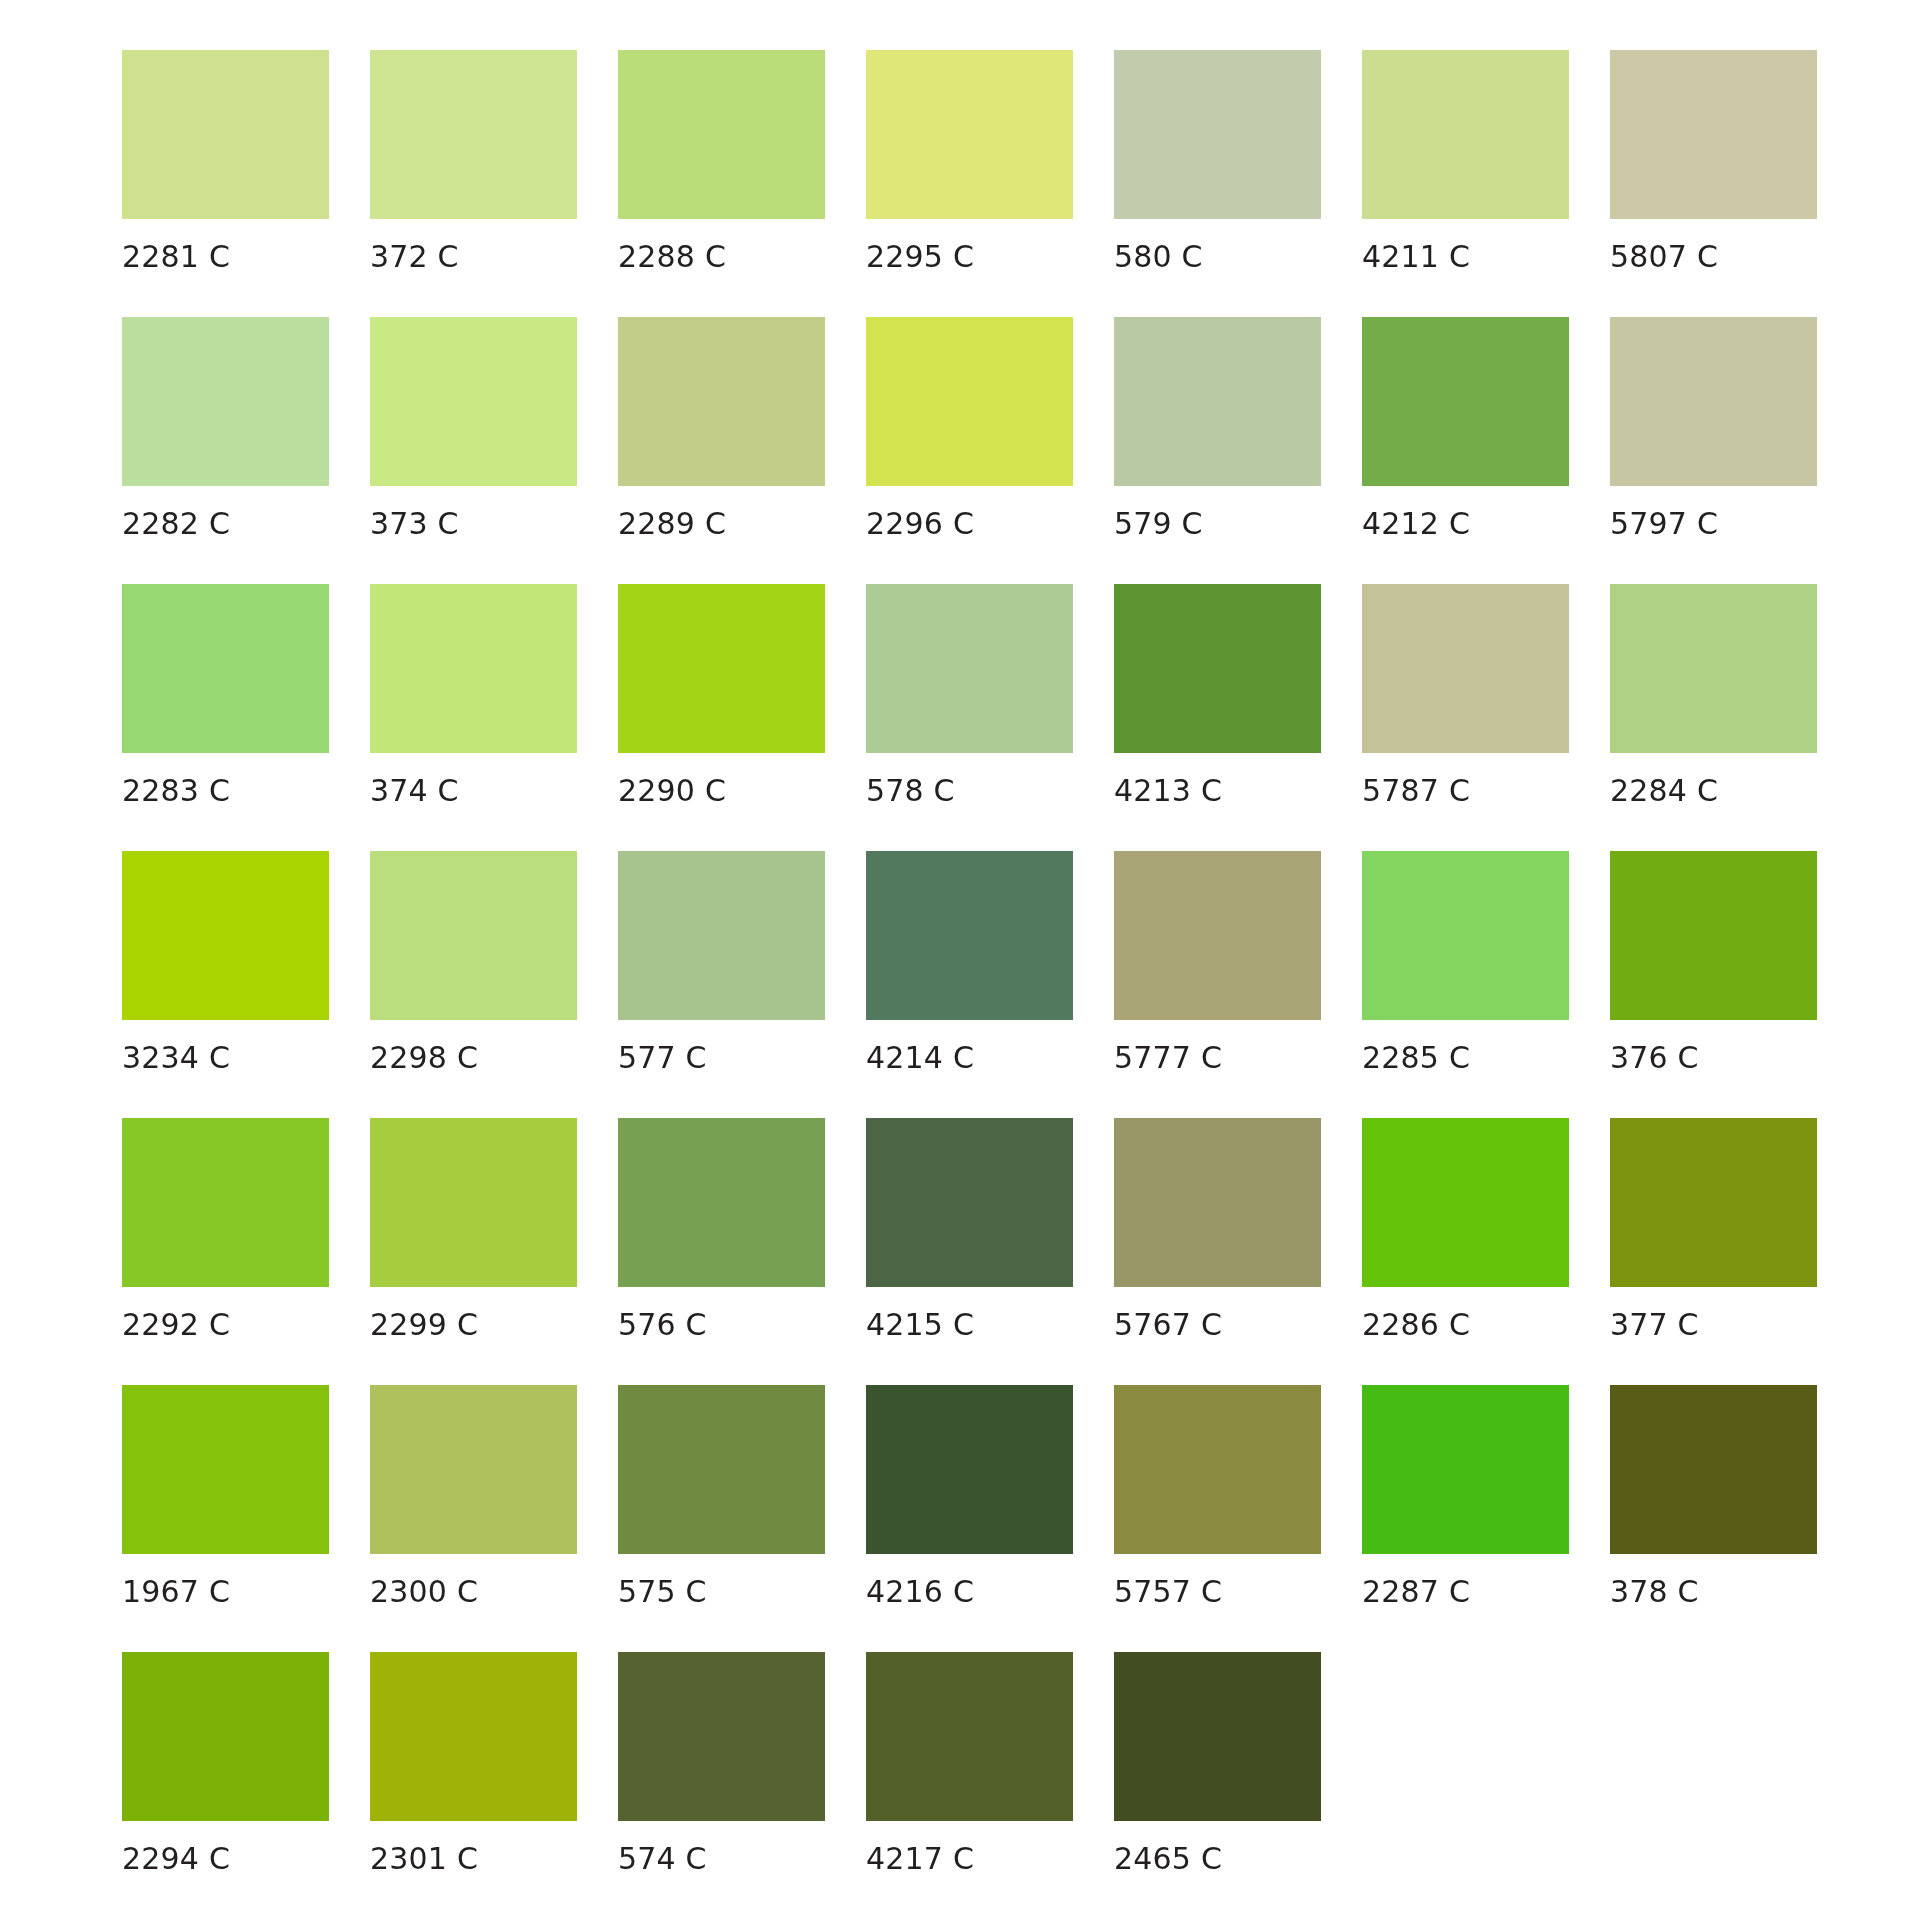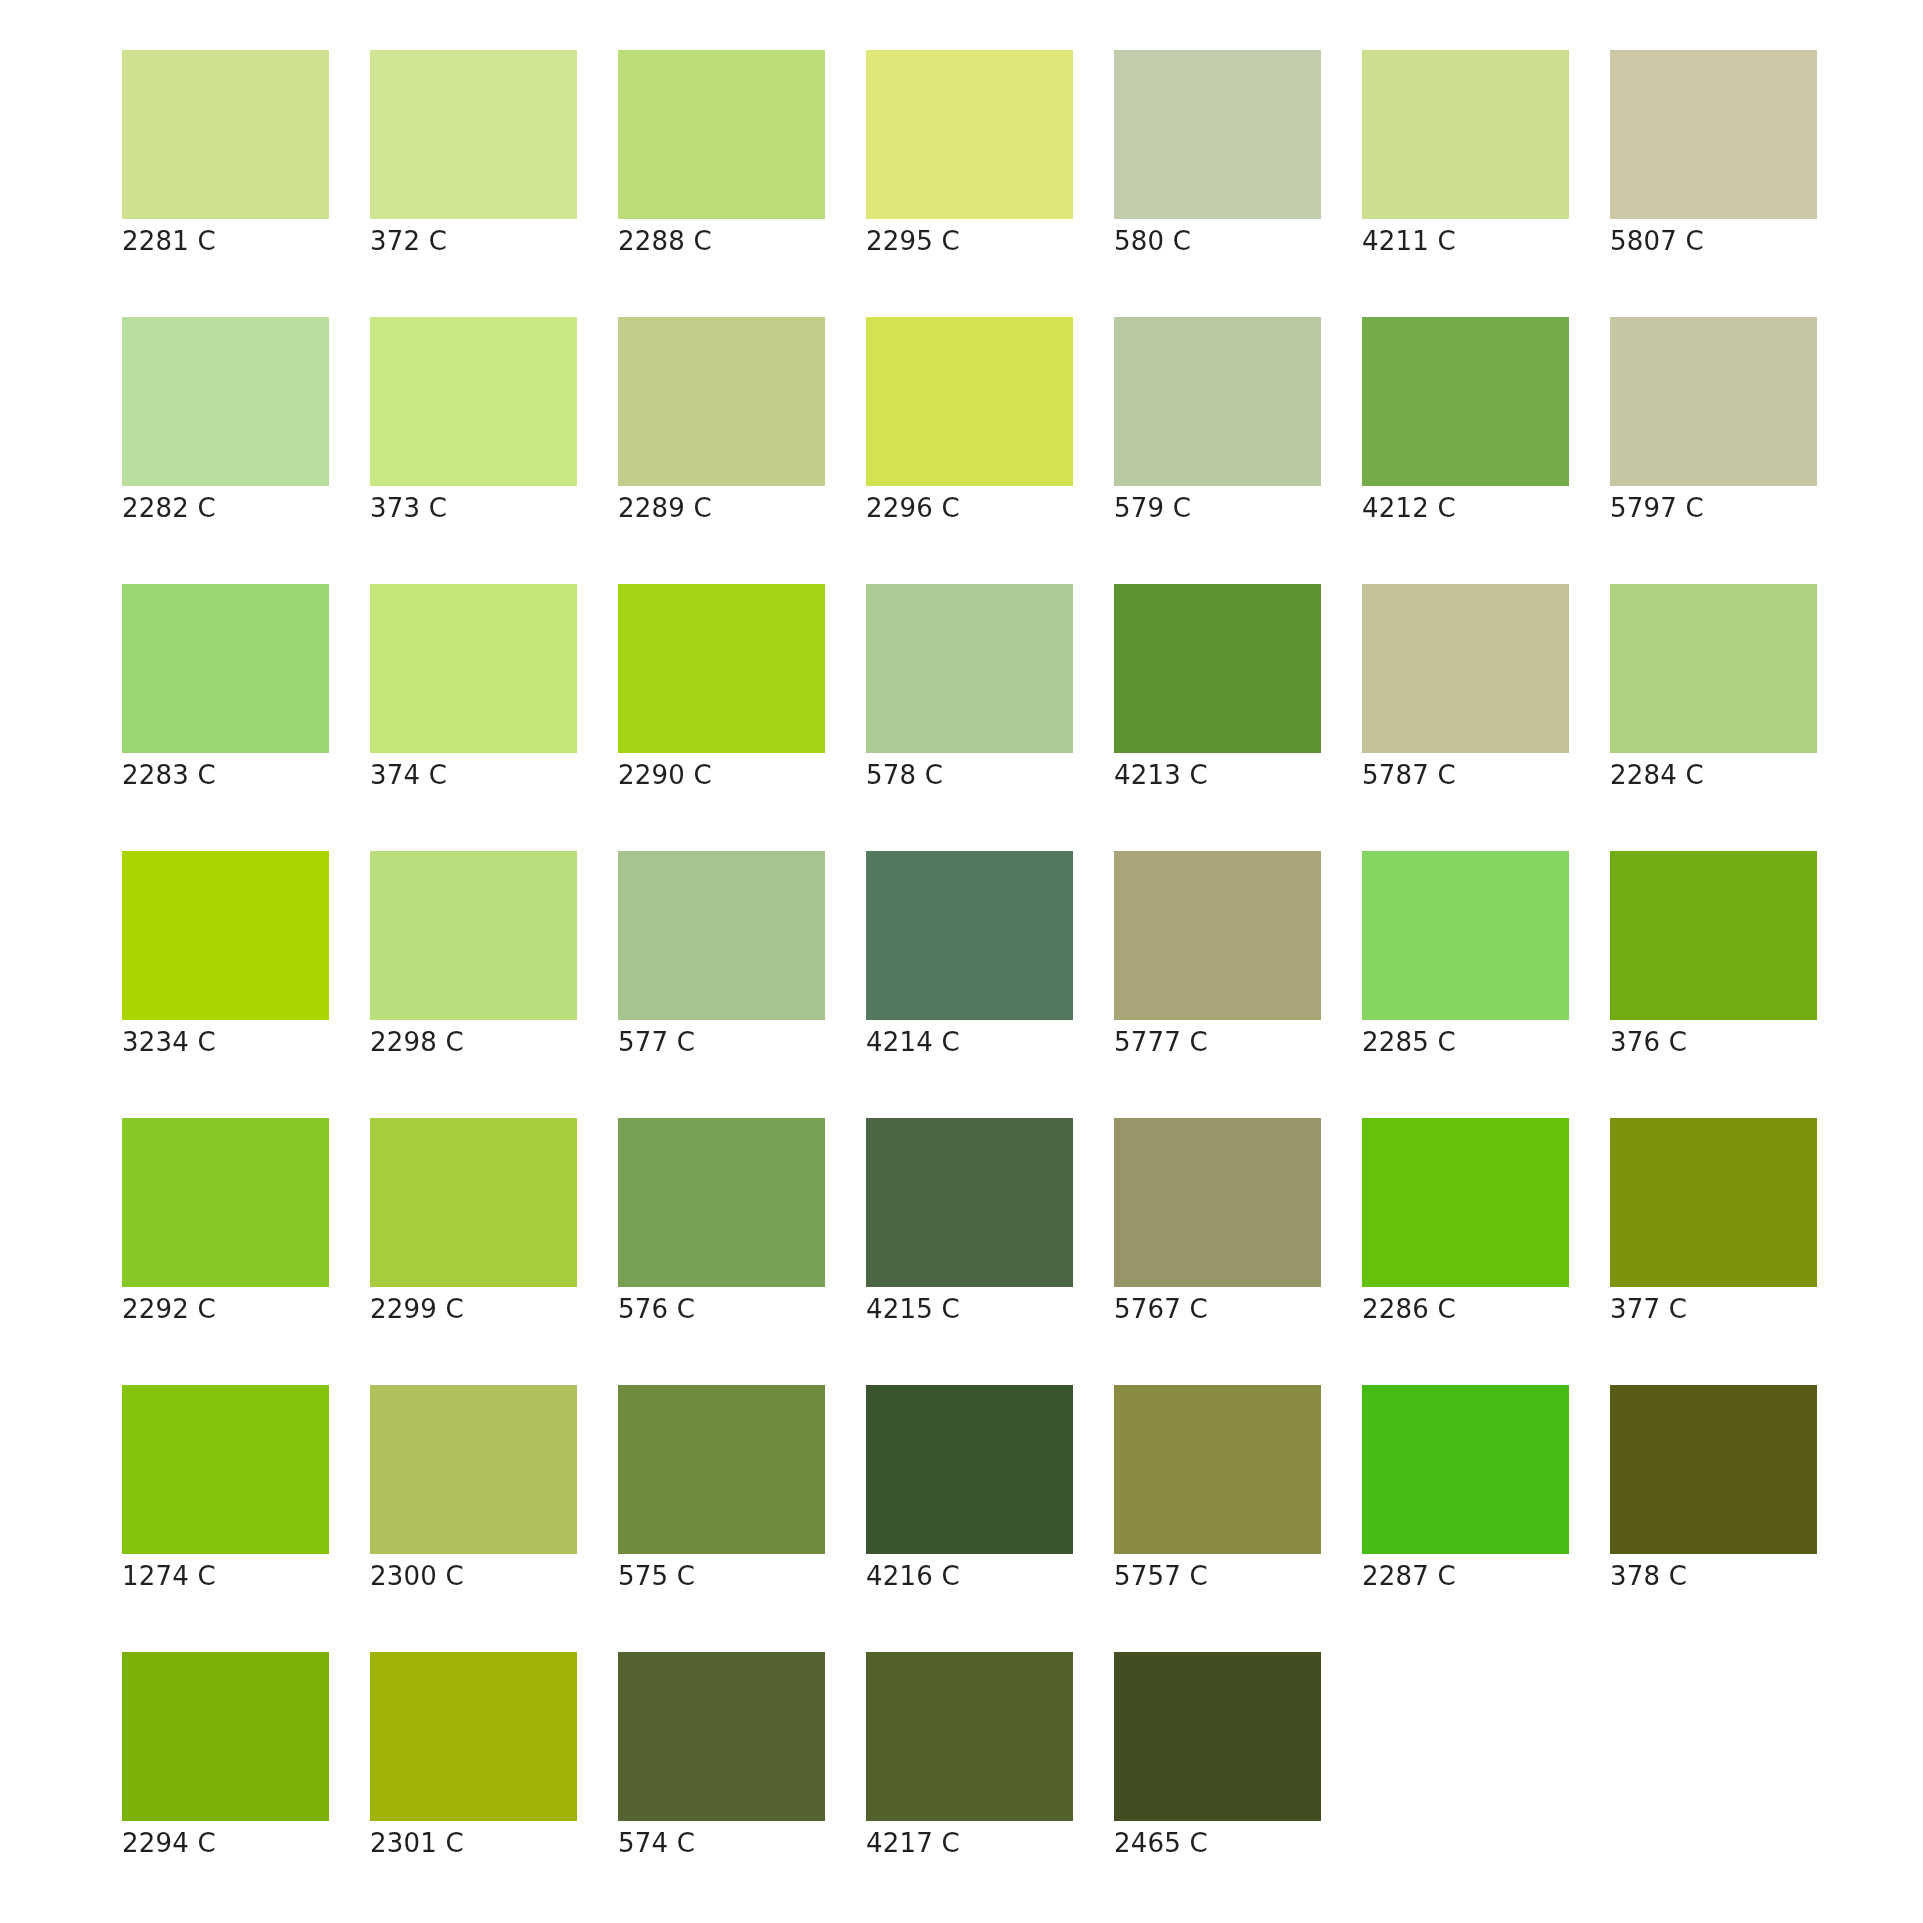--- a/index.html
+++ b/index.html
@@ -36,26 +36,27 @@
   .swatch {
     width: 207px;
     height: 169px;
     display: block;
   }
   .label {
     display: block;
     width: 207px;
     height: 45px;
     line-height: 44px;
-    font-size: 26px;
+    font-size: 30px;
     font-family: "DejaVu Sans", sans-serif;
     font-weight: 400;
     color: #231f20;
     letter-spacing: 0.2px;
     white-space: nowrap;
+    margin-top: 16px;
   }
 </style>
 </head>
 <body style="background: rgb(255, 255, 255);">
 
 <div id="chart">
   <div class="grid">
       <div class="cell">
         <div class="swatch" style="background: rgb(206, 225, 142);"></div>
         <span class="label">2281 C</span>
@@ -191,21 +192,21 @@
       <div class="cell">
         <div class="swatch" style="background: rgb(100, 195, 8);"></div>
         <span class="label">2286 C</span>
       </div>
       <div class="cell">
         <div class="swatch" style="background: rgb(123, 147, 13);"></div>
         <span class="label">377 C</span>
       </div>
       <div class="cell">
         <div class="swatch" style="background: rgb(132, 194, 11);"></div>
-        <span class="label">1274 C</span>
+        <span class="label">1967 C</span>
       </div>
       <div class="cell">
         <div class="swatch" style="background: rgb(174, 193, 93);"></div>
         <span class="label">2300 C</span>
       </div>
       <div class="cell">
         <div class="swatch" style="background: rgb(111, 139, 63);"></div>
         <span class="label">575 C</span>
       </div>
       <div class="cell">

